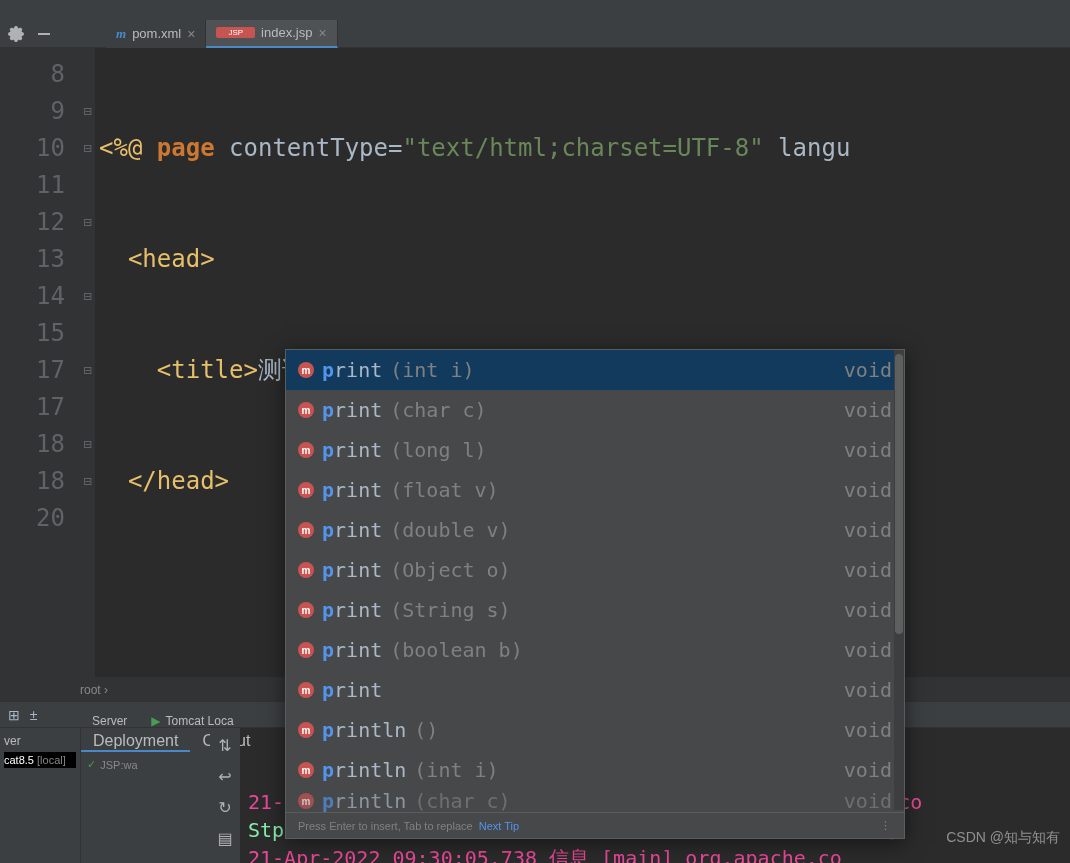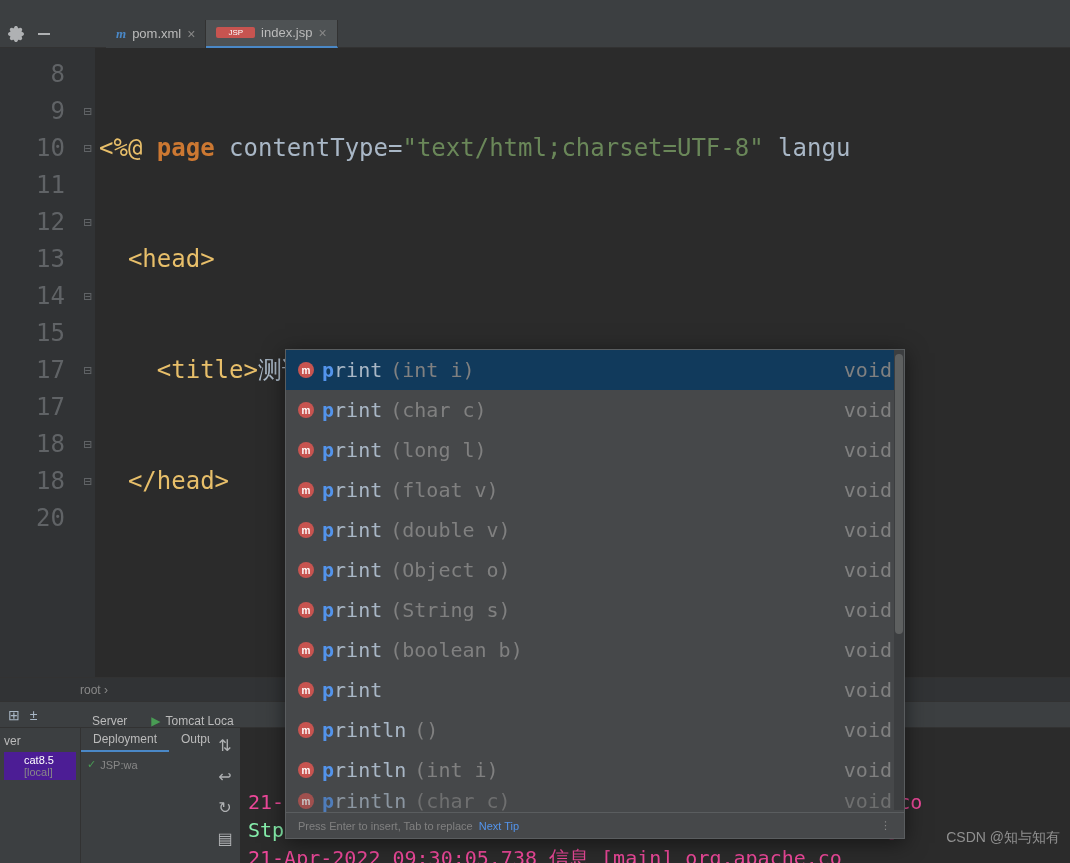--- a/index.html
+++ b/index.html
@@ -250,35 +250,35 @@
       display: flex;
     }
     .panel-left {
       width: 80px;
       background: #3c3f41;
       padding: 4px;
       font-size: 12px;
       color: #bbb;
     }
     .panel-left-item {
-      background: #4c1d95;
+      background: #000000;
       color: #fff;
-      padding: 2px 20px;
+      padding: 2px 0;
       margin-bottom: 2px;
       font-size: 11px;
     }
     .panel-mid {
       width: 130px;
       background: #3c3f41;
       border-left: 1px solid #323232;
     }
     .panel-subtabs {
       display: flex;
       height: 24px;
-      font-size: 12px;
+      font-size: 16px;
     }
     .panel-subtab {
       padding: 4px 12px;
       color: #bbb;
       border-bottom: 2px solid transparent;
     }
     .panel-subtab.active { border-bottom-color: #4a88c7; }
     .panel-content-left {
       padding: 6px;
       font-size: 11px;

